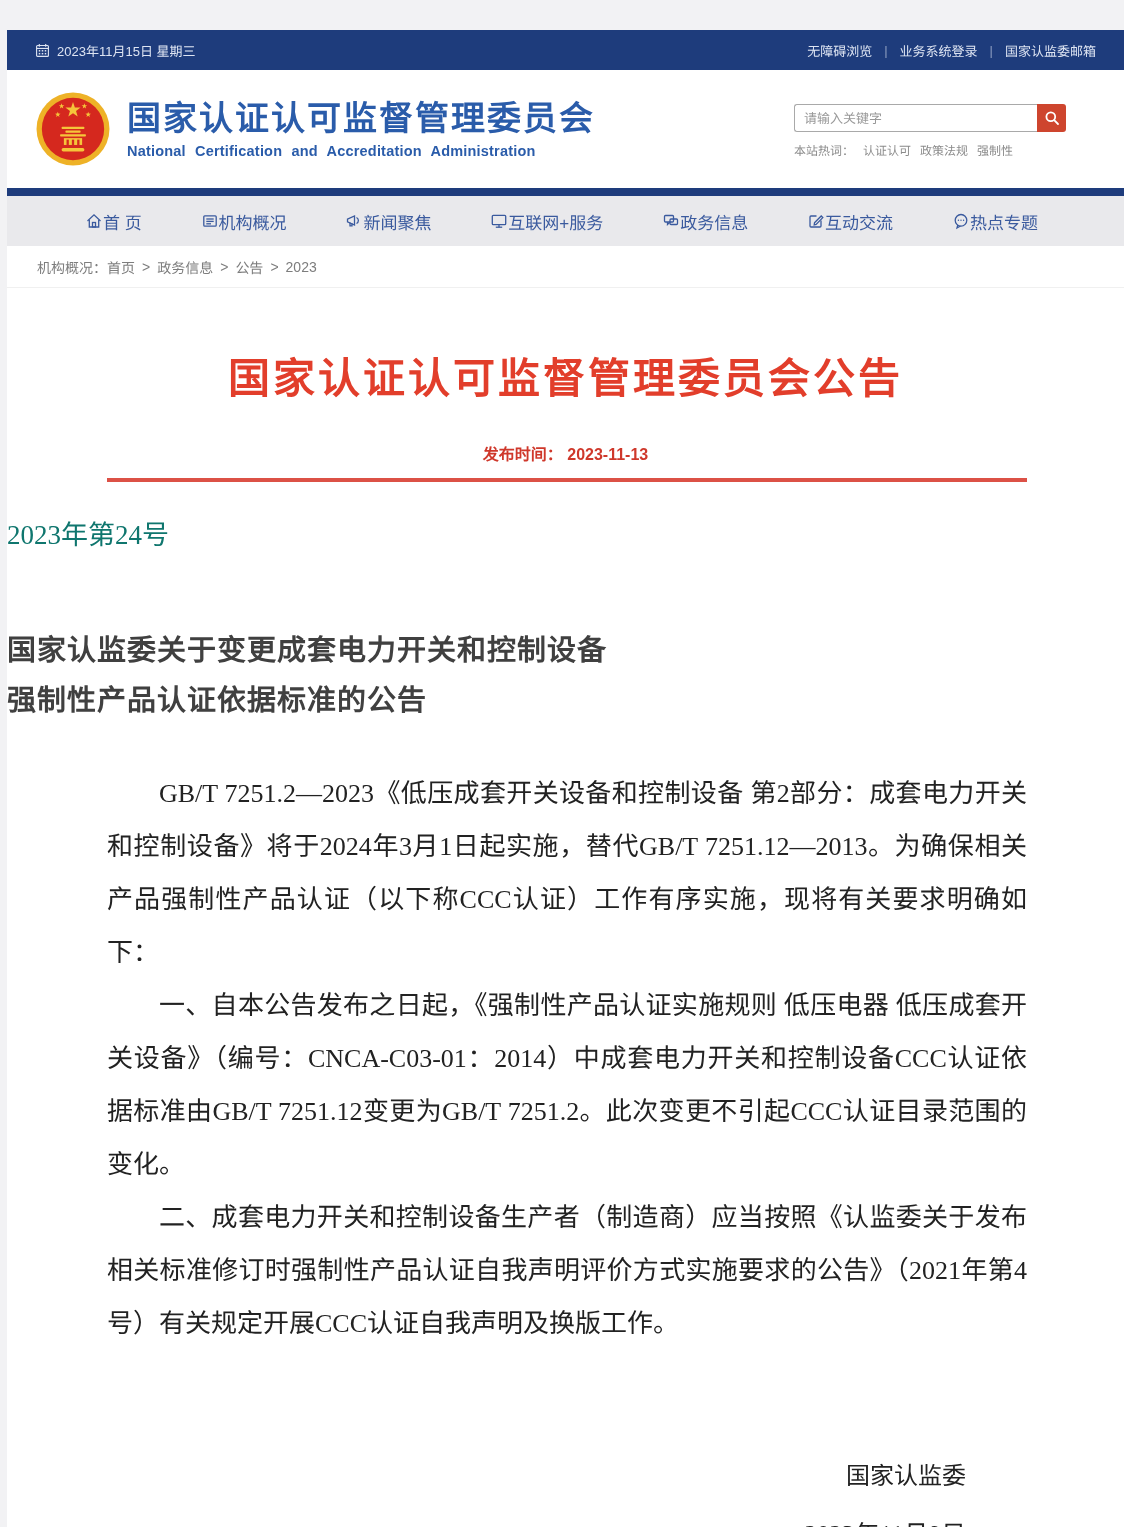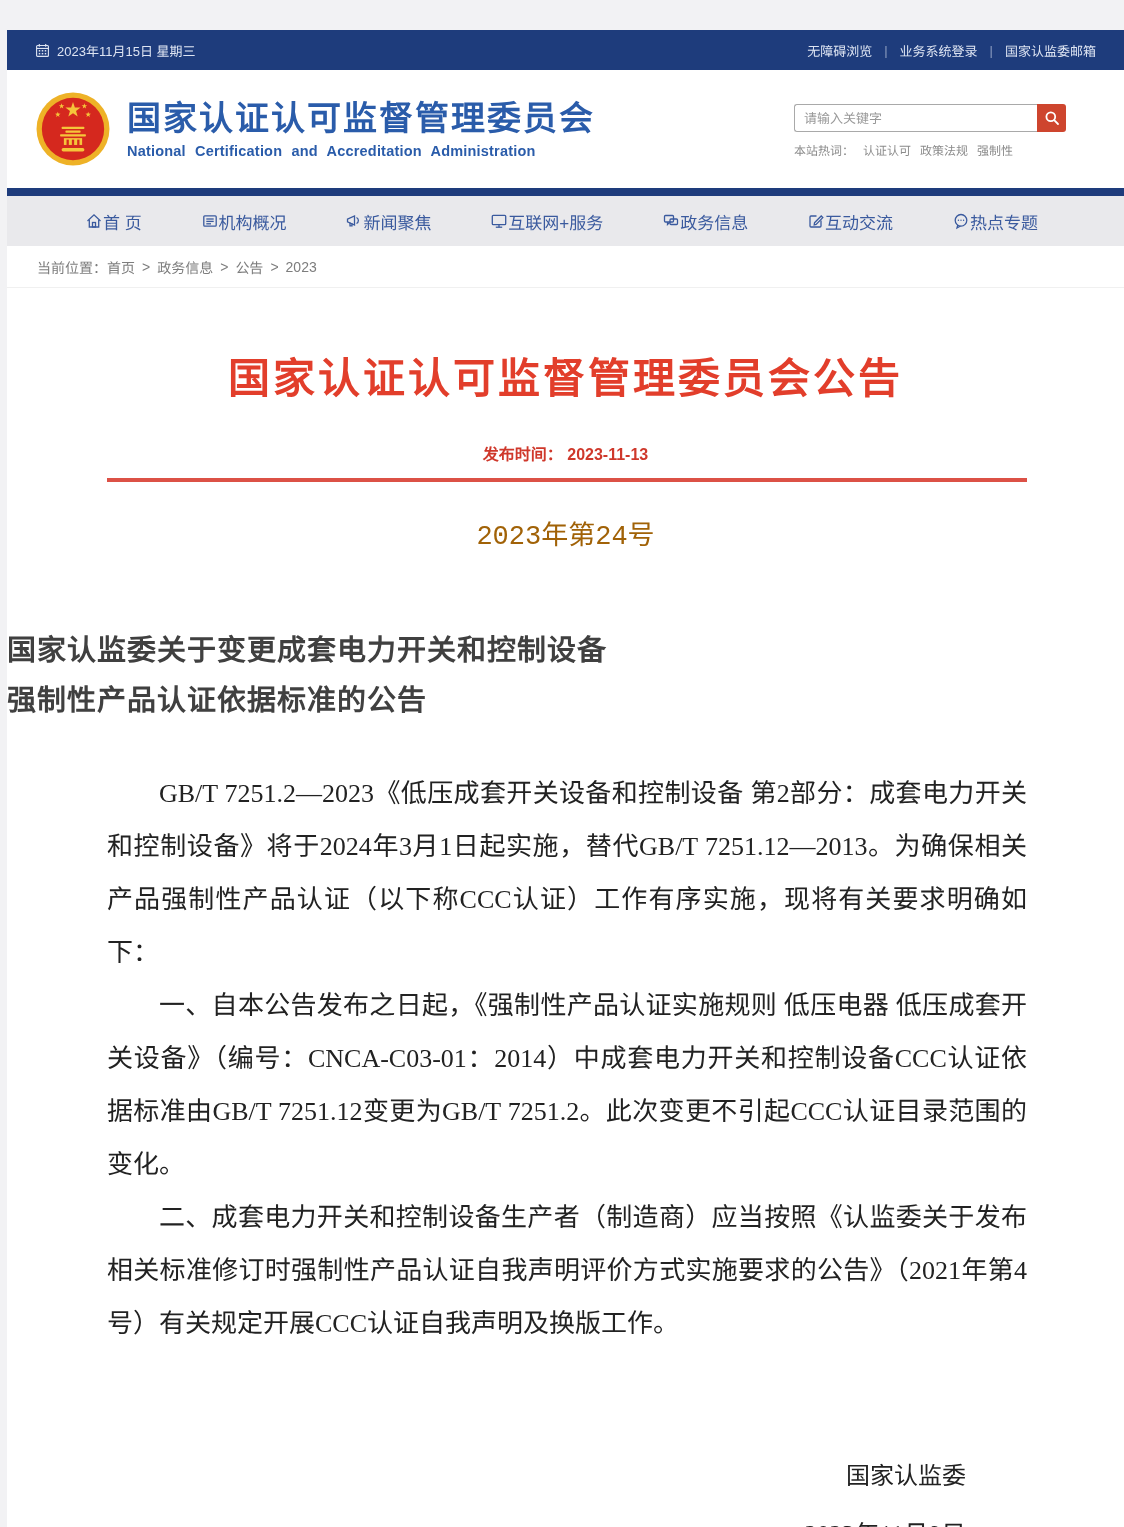--- a/index.html
+++ b/index.html
@@ -70,22 +70,22 @@
   .content { background:#fff; padding:56px 0 24px; min-height:1209px; }
   .article-title {
     text-align:center; font-size:42px; font-weight:bold; color:#e23e2b; letter-spacing:3px;
   }
   .publish-line {
     text-align:center; margin-top:36px; font-size:16px; font-weight:bold; color:#cf382b;
     font-family:Liberation Sans, sans-serif;
   }
   .redline { margin:13px 97px 0 100px; height:4px; background:#dc5146; }
   .doc-number {
-    text-align:center; margin-top:31px; font-size:27px; color:#a16207;
-    font-family:Liberation Mono, monospace;
+    margin-top:31px; font-size:27px; color:#0f766e;
+    font-family:Liberation Serif, serif;
   }
   .doc-title {
     margin-top:84px; font-size:29px; font-weight:bold; color:#404040;
     letter-spacing:1px; line-height:1.0;
   }
   .doc-title div + div { margin-top:21px; }
   .body-text {
     margin:52px 97px 0 100px; font-size:26px; color:#222; line-height:53px;
     text-align:justify; font-family:"Liberation Serif","DejaVu Serif",serif;
   }
@@ -249,21 +249,21 @@
           <circle cx="6.4" cy="8.3" r="0.7" fill="#3a5a9e" stroke="none"></circle>
           <circle cx="9" cy="8.3" r="0.7" fill="#3a5a9e" stroke="none"></circle>
           <circle cx="11.6" cy="8.3" r="0.7" fill="#3a5a9e" stroke="none"></circle>
         </svg>
       </span>
       <span>热点专题</span>
     </a>
   </div>
 
   <div class="breadcrumb">
-    <span>当前位置：</span>
+    <span>机构概况：</span>
     <a>首页</a>
     <span class="bsep"></span>
     <a>政务信息</a>
     <span class="bsep"></span>
     <a>公告</a>
     <span class="bsep"></span>
     <a>2023</a>
   </div>
 
   <div class="content">

